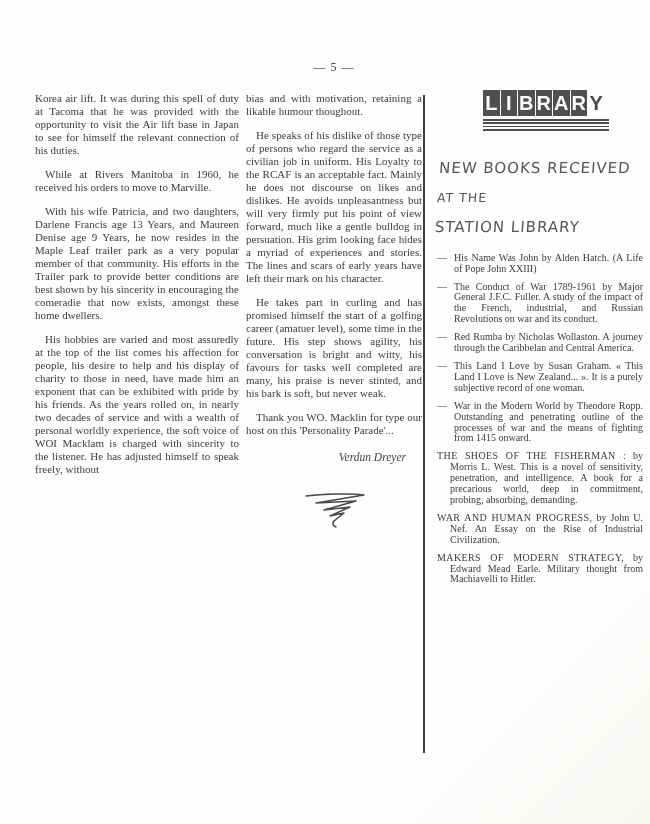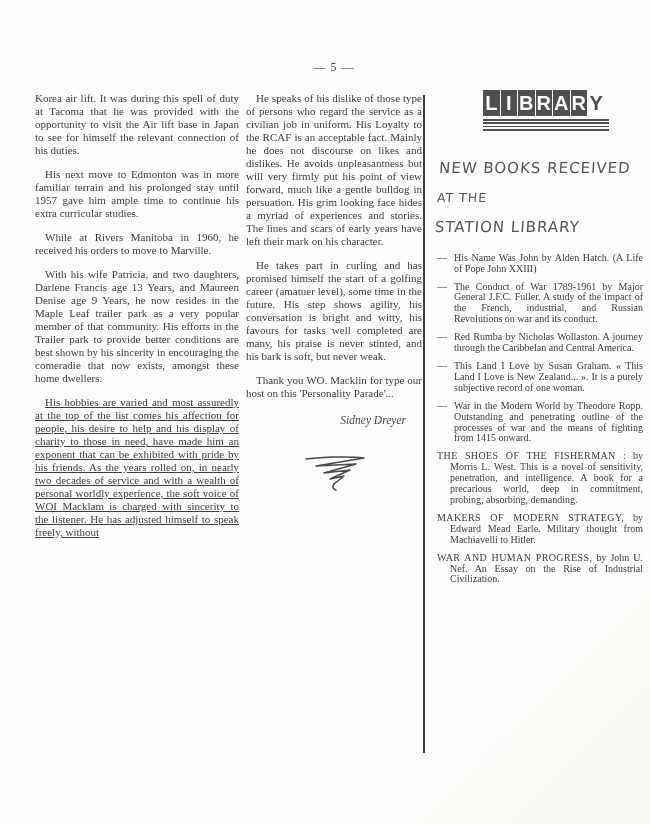--- a/index.html
+++ b/index.html
@@ -17,21 +17,21 @@
     position:absolute;left:246px;top:60px;width:176px;
     text-align:center;font-size:12px;letter-spacing:1px;color:#454545;
   }
 
   .col{position:absolute;top:92px;}
   .col p{
     margin:0 0 11px 0;
     font-size:11px;line-height:13px;
     text-align:justify;
   }
-  .col p:last-child{margin-bottom:0;text-decoration:underline;}
+  .col p:last-child{margin-bottom:0;}
   .indent{text-indent:10px;}
   .indent-lg{text-indent:26px;}
 
   .col-left{left:35px;width:204px;}
   .col-mid{left:246px;width:176px;}
 
   .divider{
     position:absolute;left:423px;top:95px;width:2px;height:658px;
     background:#3e3e3e;
   }
@@ -76,32 +76,32 @@
 </style>
 </head>
 <body>
 
 <div class="page">
 
   <div class="page-number">— 5 —</div>
 
   <div class="col col-left">
     <p>Korea air lift. It was during this spell of duty at Tacoma that he was provided with the opportunity to visit the Air lift base in Japan to see for himself the relevant connection of his duties.</p>
-    <p class="indent">His next move to Edmonton was in more familiar terrain and his prolonged stay until 1957 gave him ample time to continue his extra curricular studies.</p>
     <p class="indent">While at Rivers Manitoba in 1960, he received his orders to move to Marville.</p>
     <p class="indent">With his wife Patricia, and two daughters, Darlene Francis age 13 Years, and Maureen Denise age 9 Years, he now resides in the Maple Leaf trailer park as a very popular member of that community. His efforts in the Trailer park to provide better conditions are best shown by his sincerity in encouraging the comeradie that now exists, amongst these home dwellers.</p>
     <p class="indent">His hobbies are varied and most assuredly at the top of the list comes his affection for people, his desire to help and his display of charity to those in need, have made him an exponent that can be exhibited with pride by his friends. As the years rolled on, in nearly two decades of service and with a wealth of personal worldly experience, the soft voice of WOI Macklam is charged with sincerity to the listener. He has adjusted himself to speak freely, without</p>
   </div>
 
   <div class="col col-mid">
+    <p>bias and with motivation, retaining a likable humour thoughout.</p>
     <p class="indent">He speaks of his dislike of those type of persons who regard the service as a civilian job in uniform. His Loyalty to the RCAF is an acceptable fact. Mainly he does not discourse on likes and dislikes. He avoids unpleasantness but will very firmly put his point of view forward, much like a gentle bulldog in persuation. His grim looking face hides a myriad of experiences and stories. The lines and scars of early years have left their mark on his character.</p>
     <p class="indent">He takes part in curling and has promised himself the start of a golfing career (amatuer level), some time in the future. His step shows agility, his conversation is bright and witty, his favours for tasks well completed are many, his praise is never stinted, and his bark is soft, but never weak.</p>
     <p class="indent">Thank you WO. Macklin for type our host on this 'Personality Parade'...</p>
 
-    <div class="signature-name">Sidney Dreyer</div>
+    <div class="signature-name">Verdun Dreyer</div>
 
     <div class="squiggle-wrap">
       <svg width="62" height="38" viewBox="0 0 62 38">
         <path d="M2 5 C 18 3, 44 2, 60 4 L 12 12 L 52 10 L 20 19 L 46 16 L 26 25 L 40 22 L 30 30" fill="none" stroke="#4a4a4a" stroke-width="1.5" stroke-linejoin="round" stroke-linecap="round"></path>
         <path d="M30 30 q -3 4 2 6" fill="none" stroke="#4a4a4a" stroke-width="1.5" stroke-linecap="round"></path>
       </svg>
     </div>
   </div>
 
   <div class="divider"></div>
@@ -158,24 +158,24 @@
         <span class="dash">—</span>
         <span class="book-title">War in the Modern World</span>
         <span>by Theodore Ropp. Outstanding and penetrating outline of the processes of war and the means of fighting from 1415 onward.</span>
       </div>
 
       <div class="book-item caps-entry">
         <span class="book-title">THE SHOES OF THE FISHERMAN :</span>
         <span>by Morris L. West. This is a novel of sensitivity, penetration, and intelligence. A book for a precarious world, deep in commitment, probing, absorbing, demanding.</span>
       </div>
       <div class="book-item caps-entry">
+        <span class="book-title">WAR AND HUMAN PROGRESS,</span>
+        <span>by John U. Nef. An Essay on the Rise of Industrial Civilization.</span>
+      </div>
+      <div class="book-item caps-entry">
         <span class="book-title">MAKERS OF MODERN STRATEGY,</span>
         <span>by Edward Mead Earle. Military thought from Machiavelli to Hitler.</span>
-      </div>
-      <div class="book-item caps-entry">
-        <span class="book-title">WAR AND HUMAN PROGRESS,</span>
-        <span>by John U. Nef. An Essay on the Rise of Industrial Civilization.</span>
       </div>
 
     </div>
   </div>
 
 </div>
 
 </body></html>

